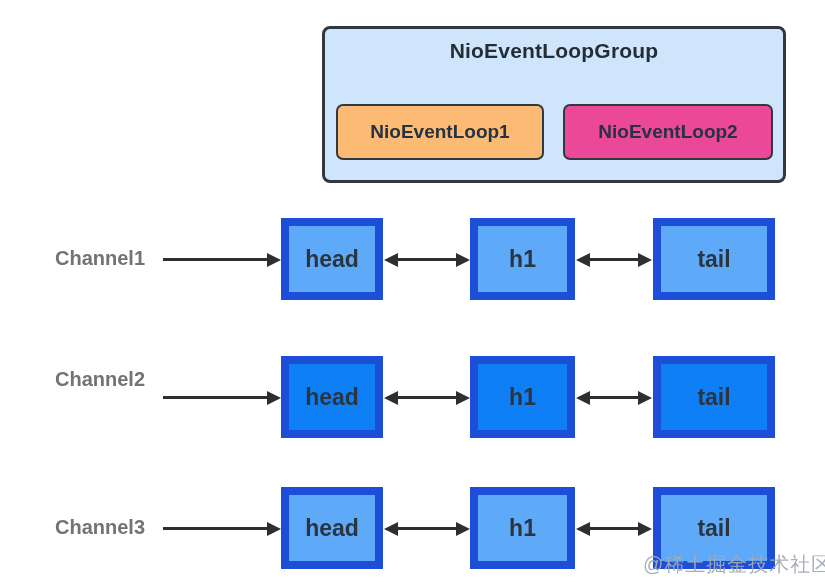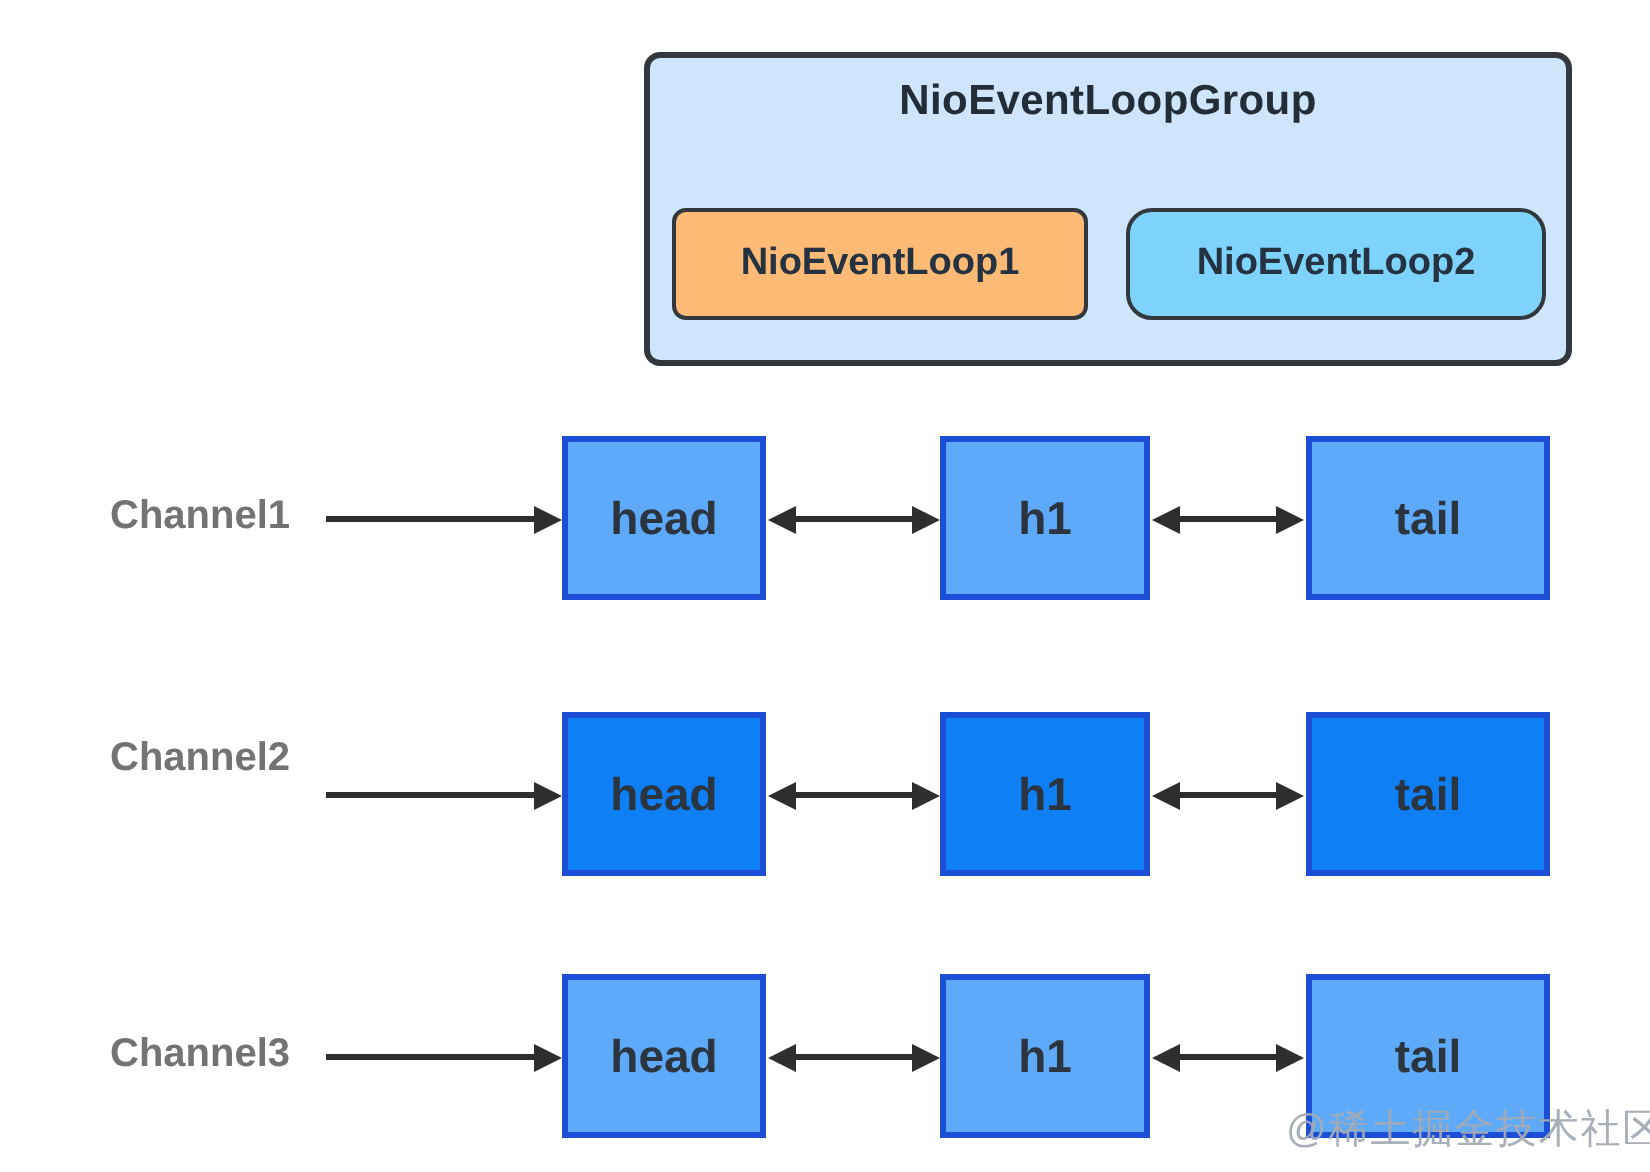--- a/index.html
+++ b/index.html
@@ -39,21 +39,21 @@
   .loop-2 { left:238px; width:210px; }
 
   
   .channel-label {
     position:absolute; left:55px; width:112px; height:26px;
     font-size:20px; font-weight:bold; color:#737373;
     white-space:nowrap;
   }
   .node {
     position:absolute; height:82px;
-    border:3px solid #1d4ed8;
+    border:8px solid #1d4ed8;
     display:flex; align-items:center; justify-content:center;
     font-size:23px; font-weight:bold; color:#2b3540;
   }
   .col-head { left:281px; width:102px; }
   .col-h1   { left:470px; width:105px;align-items:center; }
   .col-tail { left:653px; width:122px; }
 
   .row1 .node { top:218px; }
   .row2 .node { top:356px; }
   .row3 .node { top:487px; }
@@ -91,21 +91,21 @@
 </head>
 <body>
 
 <div class="canvas">
 
   <div class="group-box" style="background-color: rgb(207, 229, 252);">
     <div class="group-title">NioEventLoopGroup</div>
     <div class="loop-box loop-1" style="background-color: #fdba74;">
       <span>NioEventLoop1</span>
     </div>
-    <div class="loop-box loop-2" style="background-color: #7dd3fc; border-radius: 13px;">
+    <div class="loop-box loop-2" style="background-color: #ec4899;">
       <span>NioEventLoop2</span>
     </div>
   </div>
 
   <div class="row1">
     <div class="channel-label">Channel1</div>
     <div class="arrow arrow-in">
       <span class="ah ah-r"></span>
     </div>
     <div class="node col-head" style="background-color: rgb(94, 169, 248);">

